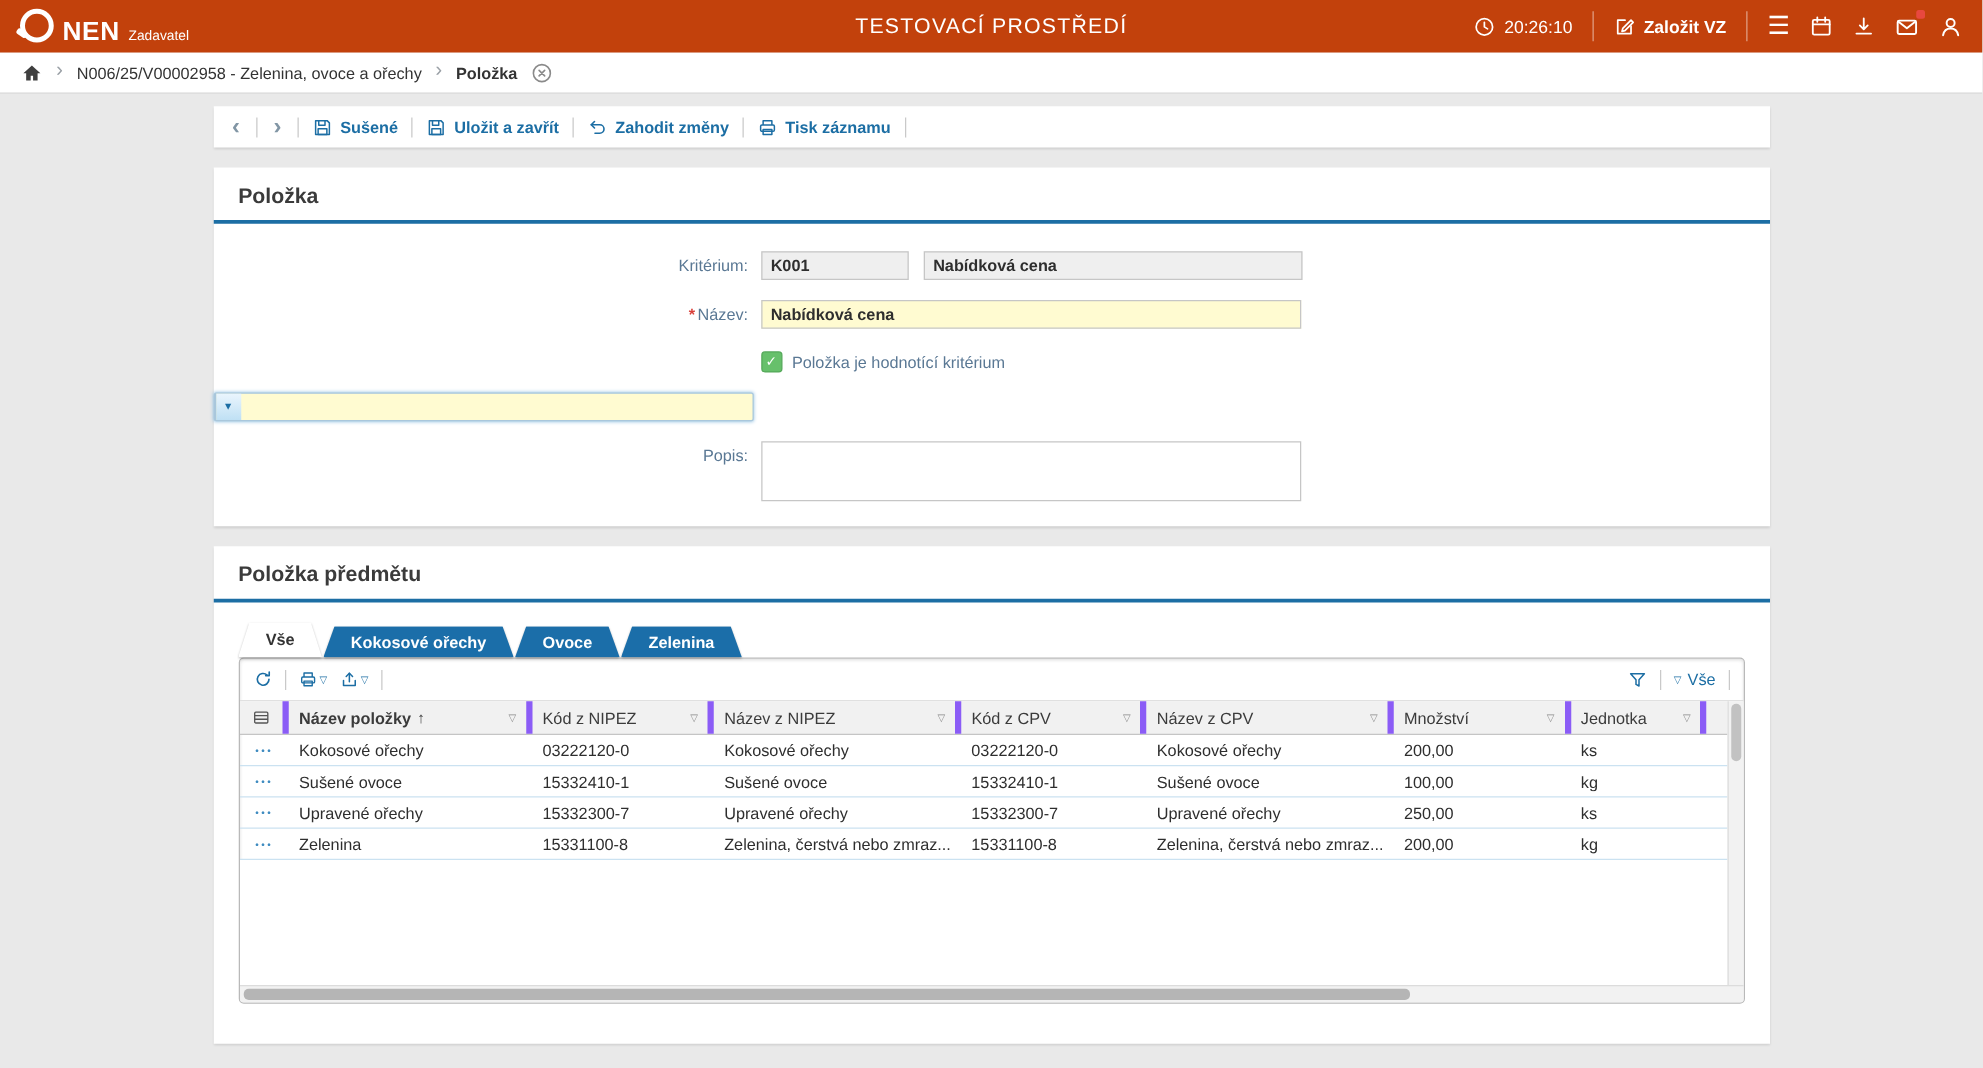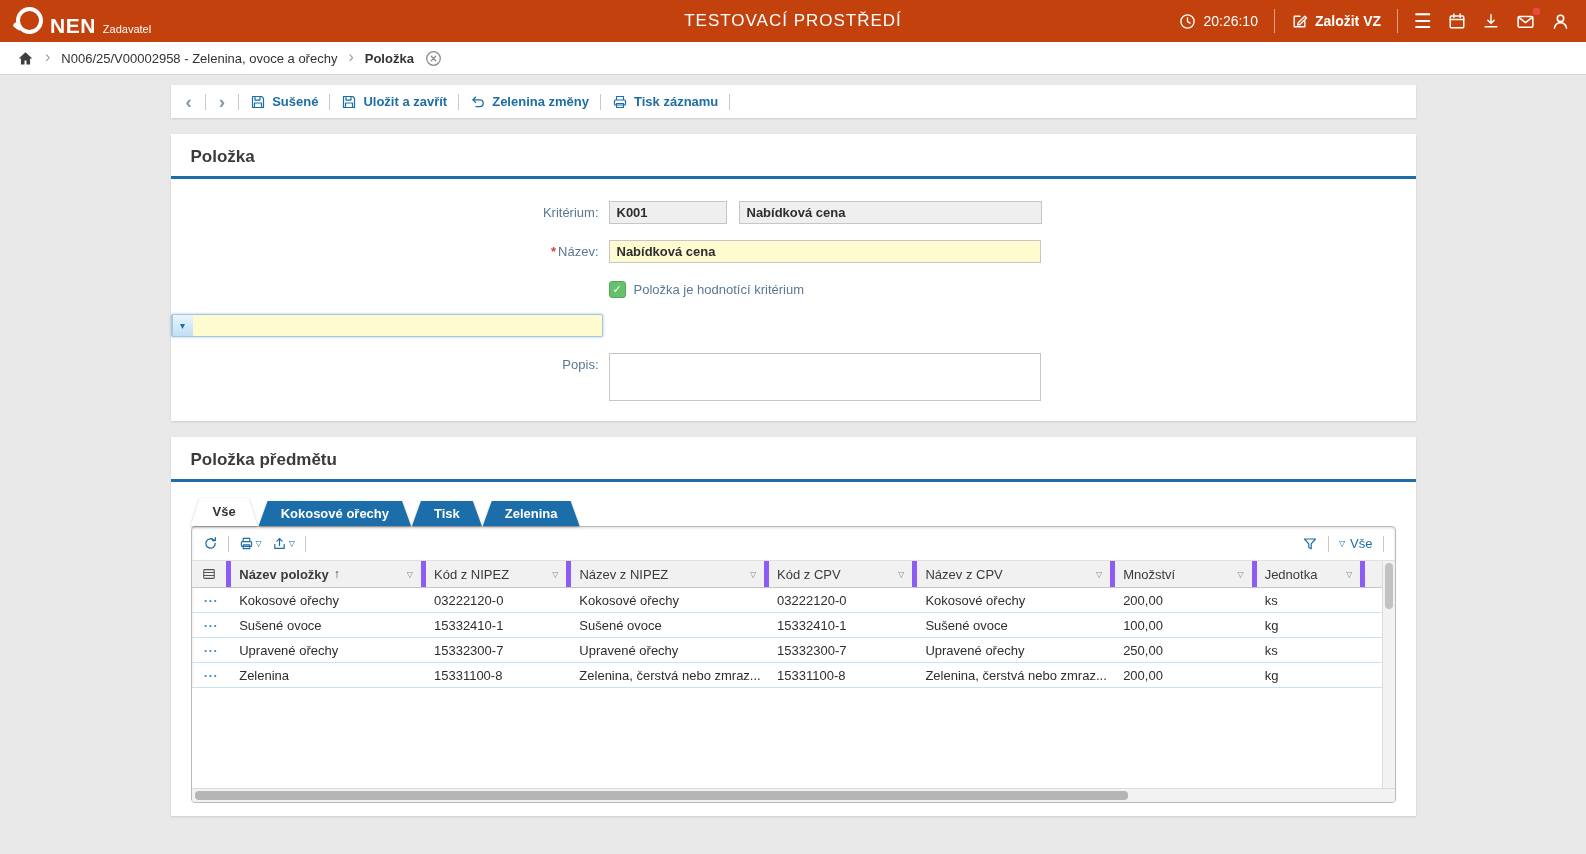--- a/index.html
+++ b/index.html
@@ -207,21 +207,21 @@
           <rect x="4.5" y="9" width="7" height="4.5"></rect>
       </svg>
       <span>Uložit a zavřít</span>
     </span>
     <span class="vsep"></span>
     <span class="tb-link">
       <svg width="16" height="16" viewBox="0 0 16 16" fill="none" stroke="#1C6EA4" stroke-width="1.3" stroke-linecap="round" stroke-linejoin="round">
         <path d="M3 5.8h6.8a3.4 3.4 0 0 1 0 6.8H6"></path>
           <path d="M5.6 3.2L3 5.8l2.6 2.6"></path>
       </svg>
-      <span>Zelenina změny</span>
+      <span>Zahodit změny</span>
     </span>
     <span class="vsep"></span>
     <span class="tb-link">
       <svg width="16" height="16" viewBox="0 0 16 16" fill="none" stroke="#1C6EA4" stroke-width="1.2" stroke-linejoin="round">
         <path d="M4.5 6V2.5h7V6"></path>
           <rect x="2.5" y="6" width="11" height="5" rx="1"></rect>
           <rect x="4.5" y="9.5" width="7" height="4"></rect>
       </svg>
       <span>Tisk záznamu</span>
     </span>
@@ -268,27 +268,27 @@
       <div class="frow" style="margin-bottom:0">
         <div class="flabel">
           <span>Popis:</span>
         </div>
         <textarea class="txtarea" style=""></textarea>
       </div>
 
     </div>
   </div>
 
-  <div class="panel card-shadow" style="padding-bottom:13px">
+  <div class="panel card-shadow" style="padding-bottom:32px">
     <div class="panel-head">Položka předmětu</div>
 
     <div class="tabs">
       <span class="tab active">Vše</span>
       <span class="tab">Kokosové ořechy</span>
-      <span class="tab">Tisk</span>
+      <span class="tab">Ovoce</span>
       <span class="tab">Zelenina</span>
     </div>
 
     <div class="grid-card">
 
       <div class="grid-toolbar">
         <span class="gicon">
           <svg width="15" height="15" viewBox="0 0 16 16" fill="none" stroke="#1C6EA4" stroke-width="1.4" stroke-linecap="round" stroke-linejoin="round">
             <path d="M13 8a5 5 0 1 1-1.6-3.7"></path>
               <path d="M13.2 1.8v3h-3"></path>

